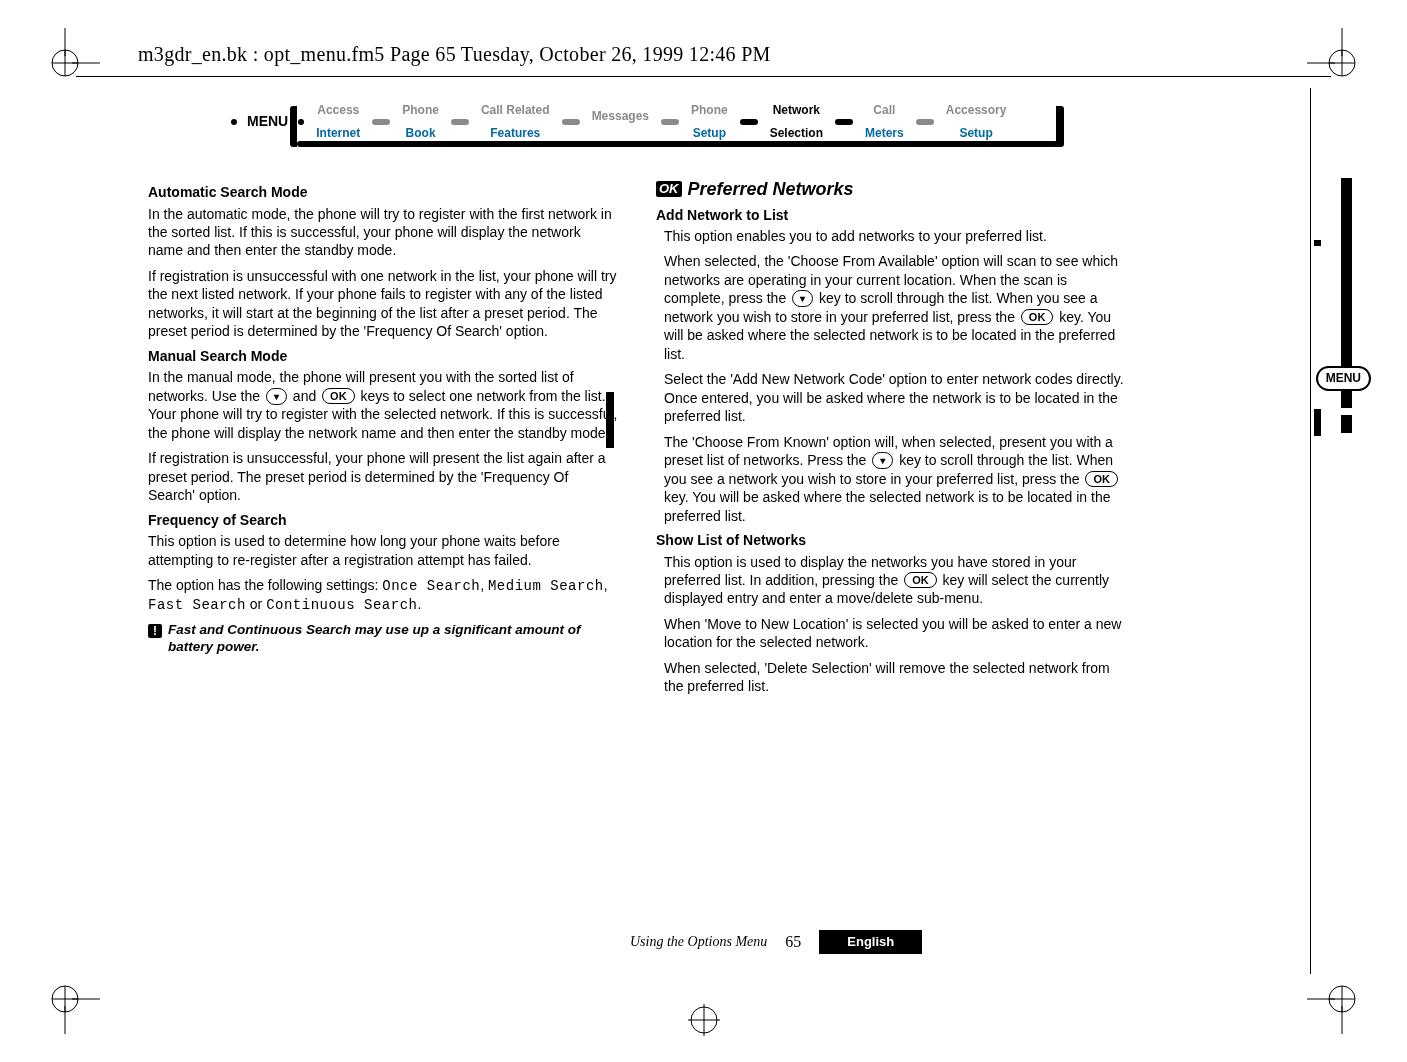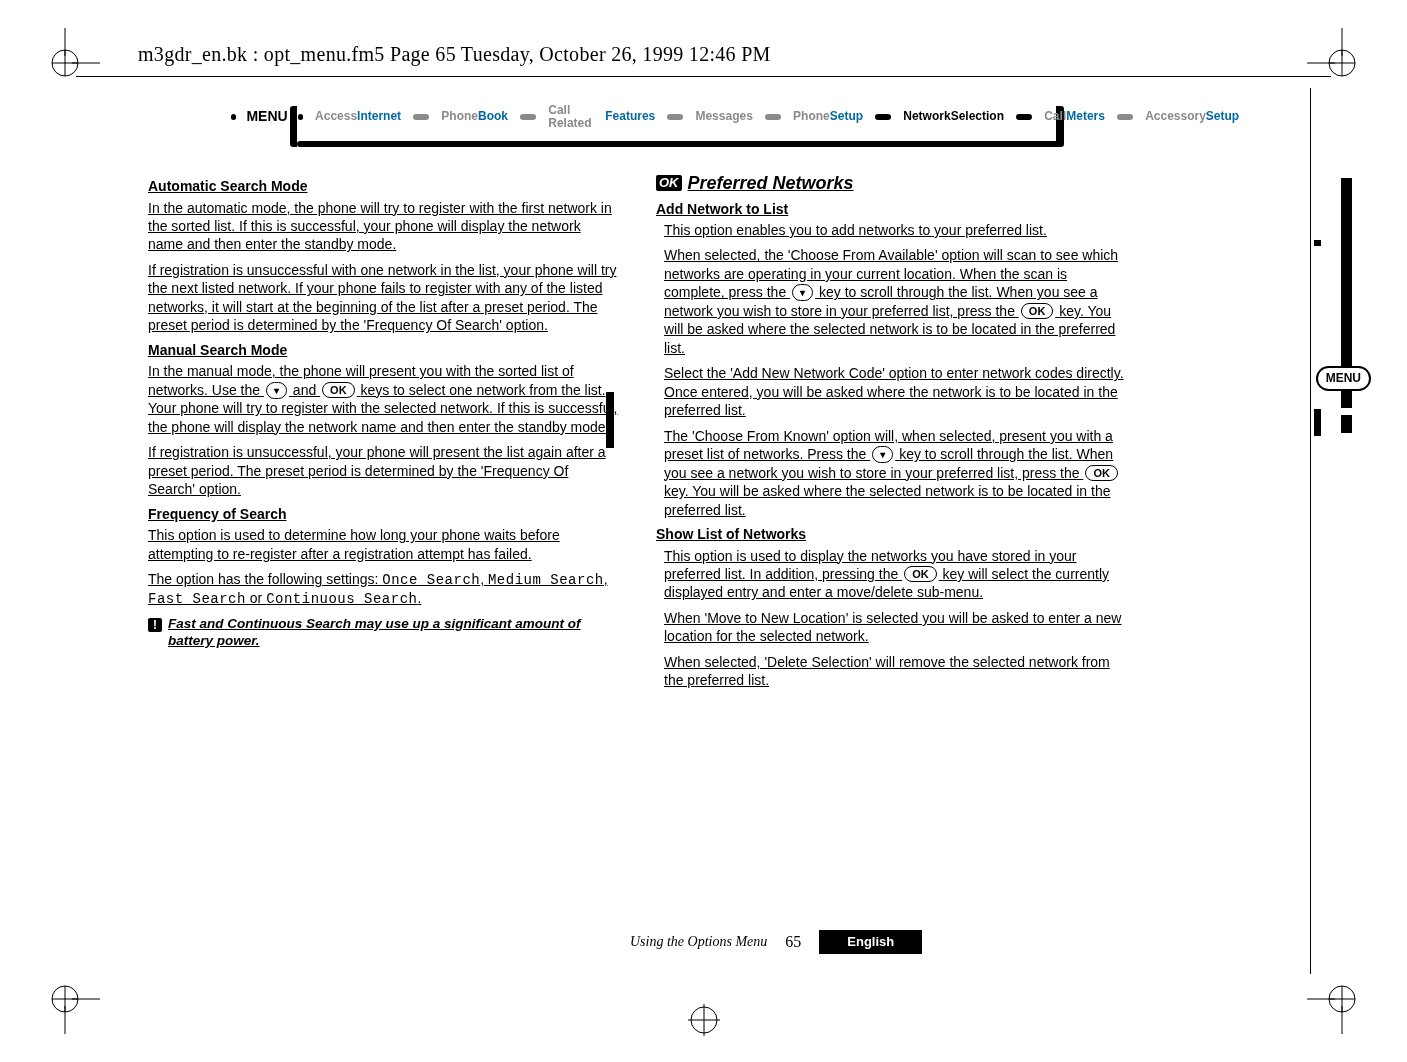--- a/index.html
+++ b/index.html
@@ -8,31 +8,31 @@
   .crop-tl{left:30px;top:28px;}
   .crop-tr{right:30px;top:28px;}
   .crop-bl{left:30px;bottom:28px;}
   .crop-br{right:30px;bottom:28px;}
   .cropmark svg{display:block;}
   .trim-r{position:absolute;right:96px;top:88px;bottom:88px;border-right:1px solid #000;}
   .print-hdr{position:absolute;left:138px;top:42px;font-family:Georgia,"Times New Roman",serif;font-size:20px;letter-spacing:.3px;}
   .hdr-rule{position:absolute;left:76px;right:76px;top:76px;border-top:1px solid #000;}
   .nav{position:absolute;left:225px;top:104px;width:830px;height:42px;}
   .nav-row{display:flex;align-items:center;}
-  .nav-item{display:flex;flex-direction:row;align-items:center;justify-content:center;padding:0 6px;line-height:1.05;}
+  .nav-item{display:flex;flex-direction:column;align-items:center;justify-content:center;padding:0 6px;line-height:1.05;gap:10px;}
   .nav-top{font-size:12px;color:#8a8a8a;font-weight:700;}
   .nav-bot{font-size:12px;color:#0369a1;font-weight:700;}
   .nav-active .nav-top,.nav-active .nav-bot{color:#000;text-align:center;}
   .nav-menu{font-size:14px;font-weight:800;color:#000;padding:0 4px;}
   .nav-pill{width:18px;height:6px;background:#8a8a8a;border-radius:3px;margin:0 6px;align-self:center;}
   .nav-pill-dark{background:#000;}
   .nav-underline{position:absolute;left:72px;right:-3px;top:37px;height:6px;background:#000;border-radius:6px;}
   .nav-lead{position:absolute;left:65px;top:2px;width:7px;height:41px;background:#000;border-radius:3px 0 0 3px;}
   .nav-tail{position:absolute;right:-9px;top:2px;width:8px;height:41px;background:#000;border-radius:0 3px 3px 0;}
-  .cols{position:absolute;left:148px;top:172px;display:flex;gap:38px;text-decoration:underline;}
+  .cols{position:absolute;left:148px;top:178px;display:flex;gap:38px;}
   .col{width:470px;}
   h4.sub{font-size:14px;font-weight:800;margin:6px 0 2px 0;}
   p.body{margin:3px 0 7px 0;font-size:14px;line-height:1.32;}
   .ok-badge{display:inline-block;background:#000;color:#fff;font-weight:800;font-size:13px;border-radius:2px;padding:0 3px;margin-right:6px;vertical-align:1px;}
   .section-title{font-size:18px;font-weight:800;font-style:italic;margin:0 0 4px 0;display:flex;align-items:center;}
   .key{display:inline-block;border:1.5px solid #000;border-radius:10px;padding:0 7px;font-size:11px;font-weight:700;line-height:14px;vertical-align:1px;margin:0 2px;}
   .key-down::before{content:"▾";font-size:10px;}
   .note-row{display:flex;align-items:flex-start;gap:6px;margin-top:6px;}
   .bang{display:inline-block;width:14px;height:14px;background:#000;color:#fff;font-weight:900;font-size:12px;text-align:center;line-height:14px;border-radius:2px;flex:0 0 auto;margin-top:2px;}
   .note-text{font-weight:800;font-style:italic;font-size:13.5px;line-height:1.25;}

